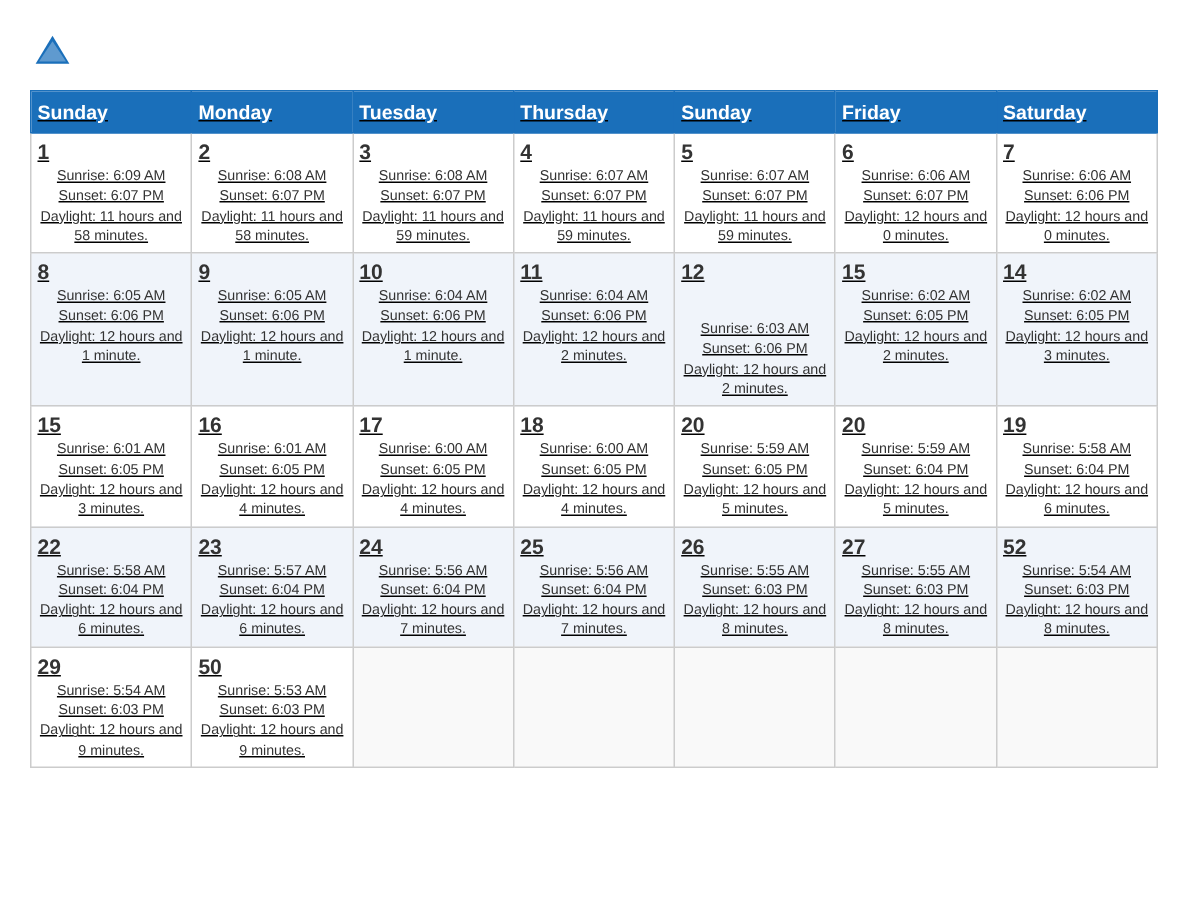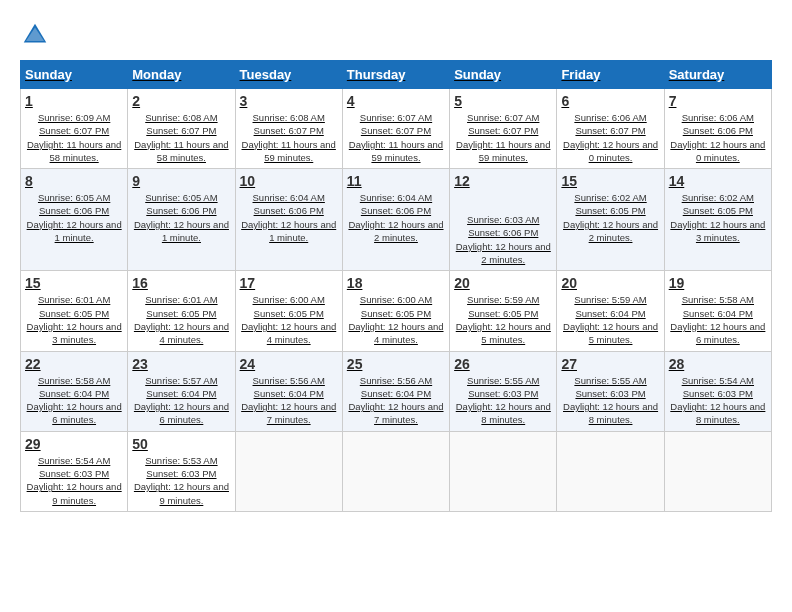--- a/index.html
+++ b/index.html
@@ -290,21 +290,21 @@
 Sunset: 6:03 PM
 Daylight: 12 hours and 8 minutes.</div>
         </td>
         <td>
           <span class="day-number">27</span>
           <div class="day-info" style="white-space: pre-line;">Sunrise: 5:55 AM
 Sunset: 6:03 PM
 Daylight: 12 hours and 8 minutes.</div>
         </td>
         <td>
-          <span class="day-number">28</span>
+          <span class="day-number">52</span>
           <div class="day-info" style="white-space: pre-line;">Sunrise: 5:54 AM
 Sunset: 6:03 PM
 Daylight: 12 hours and 8 minutes.</div>
         </td>
       </tr>
       <tr>
         <td>
           <span class="day-number">29</span>
           <div class="day-info" style="white-space: pre-line;">Sunrise: 5:54 AM
 Sunset: 6:03 PM

